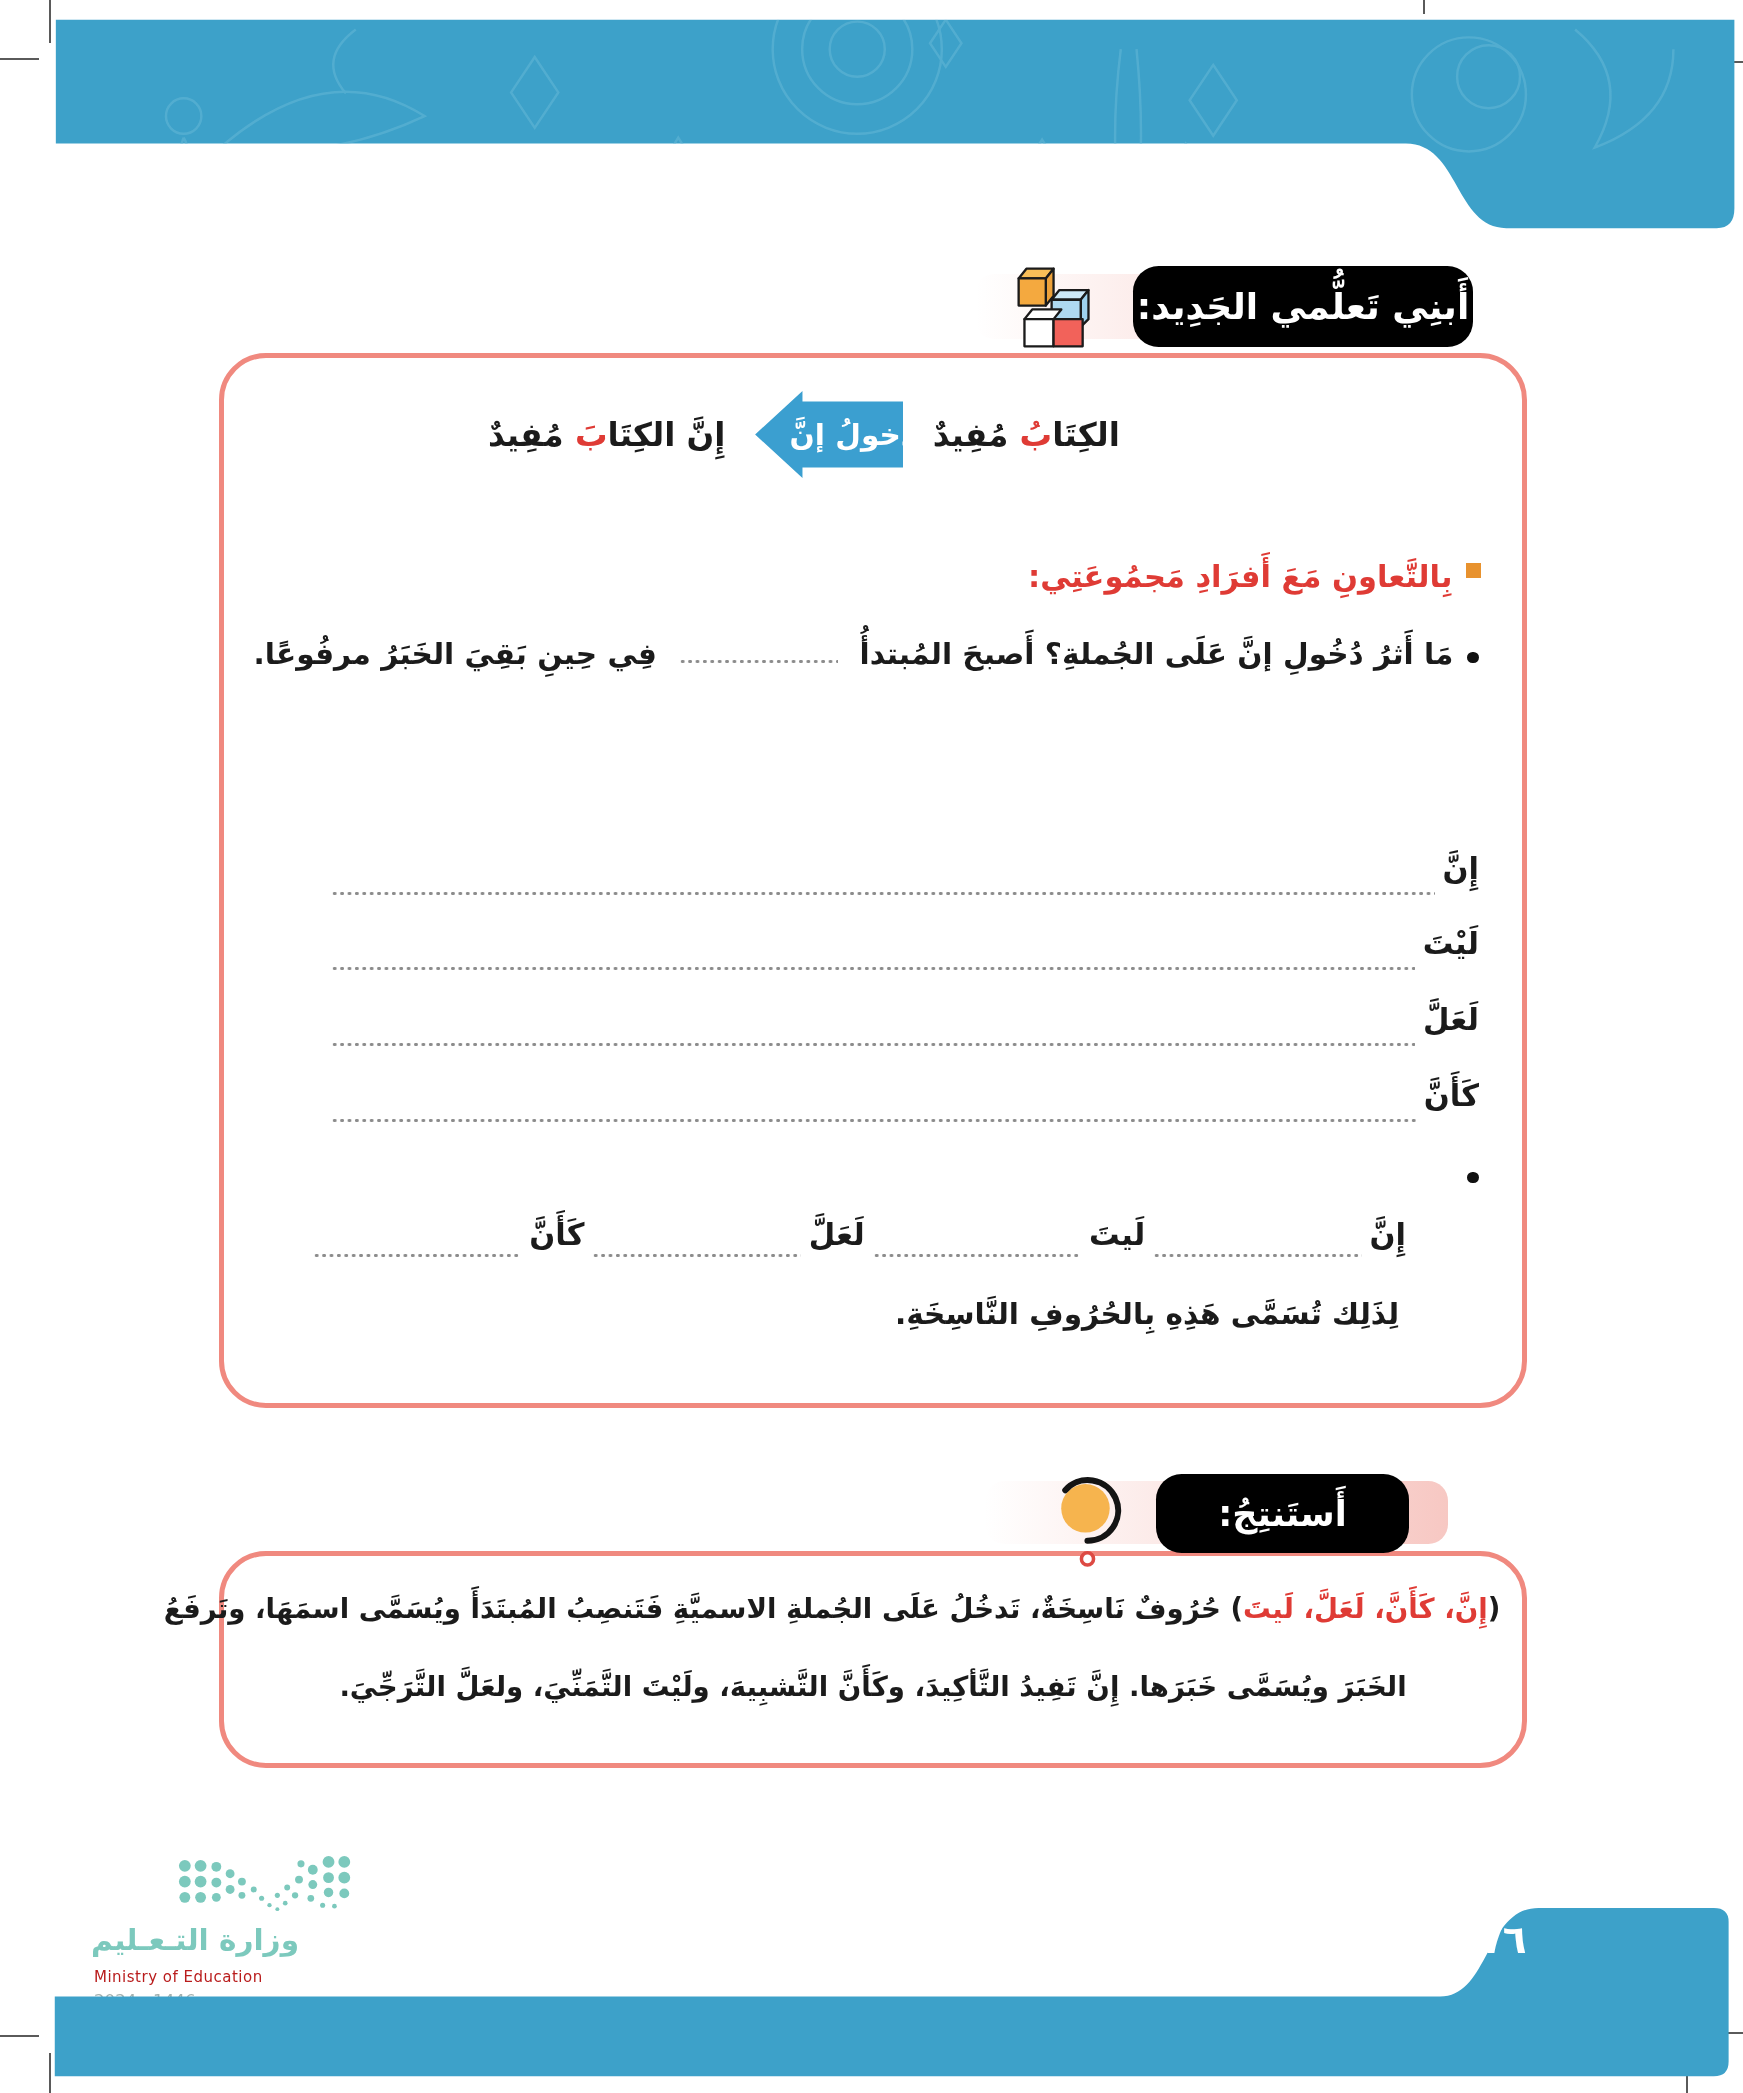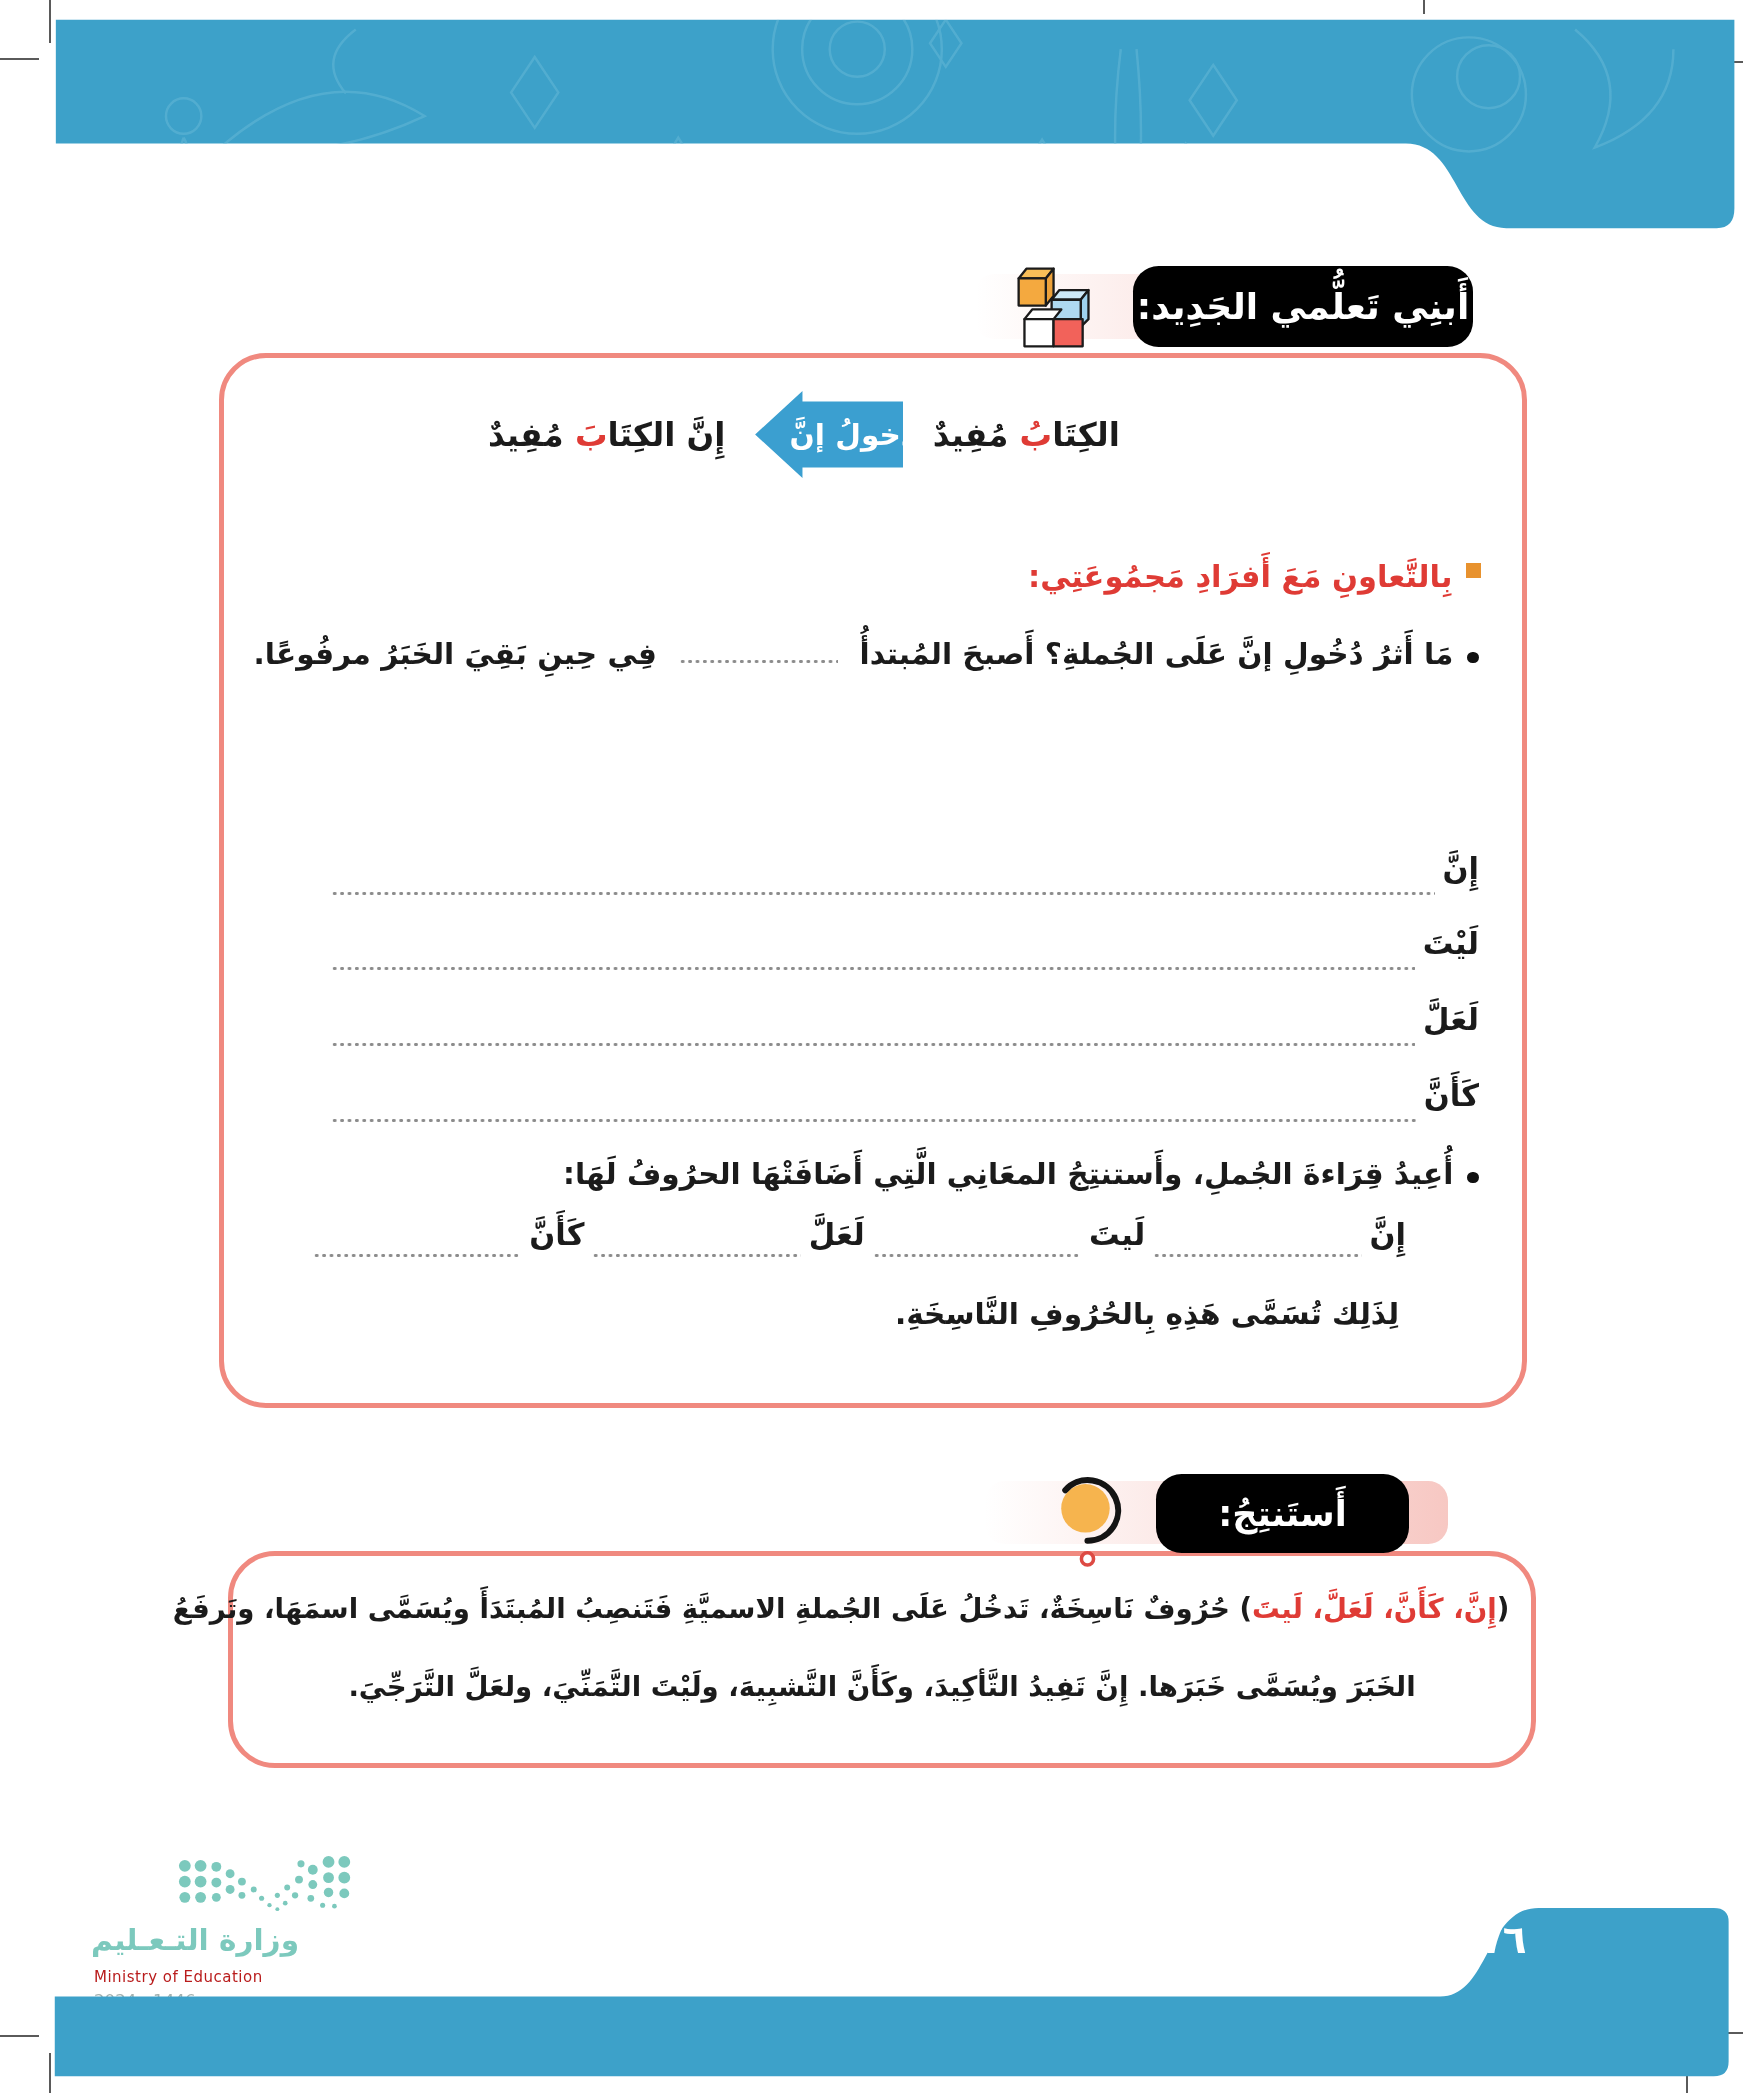--- a/index.html
+++ b/index.html
@@ -159,21 +159,20 @@
       <span class="fill-word">لَعَلَّ</span>
       <span class="dots"></span>
     </div>
     <div class="abs fill-row" style="top:720px;right:43px;left:99px;">
       <span class="fill-word">كَأَنَّ</span>
       <span class="dots"></span>
     </div>
 
     <div class="abs hrow" style="top:794px;right:43px;left:29.6px;">
       <span class="bullet-dot"></span>
-      <span class="btxt">أُعِيدُ قِرَاءةَ الجُملِ، وأَستنتِجُ المعَانِي الَّتِي أَضَافَتْهَا الحرُوفُ لَهَا:</span>
     </div>
 
     <div class="abs fill-row" style="top:859px;right:116px;left:81px;height:55px;">
       <span class="fill-word">إِنَّ</span>
       <span class="dots"></span>
       <span class="fill-word">لَيتَ</span>
       <span class="dots"></span>
       <span class="fill-word">لَعَلَّ</span>
       <span class="dots"></span>
       <span class="fill-word">كَأَنَّ</span>
@@ -186,21 +185,21 @@
   <div class="badge-strip" style="left:985px;top:1481px;width:463px;height:63px;"></div>
   <svg style="position:absolute;left:1056px;top:1474px;z-index:7;" width="67" height="97" viewBox="0 0 64 96">
     <circle cx="28" cy="34" r="24" fill="#F6B44E"></circle>
     <path d="M8 16 A30 30 0 1 1 30 66" fill="none" stroke="#141414" stroke-width="6" stroke-linecap="round"></path>
     <circle cx="30" cy="84" r="6" fill="#ffffff" stroke="#DD4A43" stroke-width="3.5"></circle>
   </svg>
   <div class="badge" style="left:1156px;top:1474px;width:253px;height:79px;font-size:35px;">
     <span>أَستَنتِجُ:</span>
   </div>
 
-  <div class="frame" style="left:228px;top:1551px;width:1298px;height:207px;">
+  <div class="frame" style="left:219px;top:1551px;width:1298px;height:207px;">
     <div class="abs btxt" style="top:31.5px;right:21.7px;left:21.7px;font-size:27.6px;text-align:right;">
       <span>(</span><span class="red">إِنَّ، كَأَنَّ، لَعَلَّ، لَيتَ</span><span>) حُرُوفٌ نَاسِخَةٌ، تَدخُلُ عَلَى الجُملةِ الاسميَّةِ فَتَنصِبُ المُبتَدَأَ ويُسَمَّى اسمَهَا، وتَرفَعُ</span>
     </div>
     <div class="abs btxt" style="top:110px;right:21.7px;left:21.7px;font-size:27.6px;text-align:center;">الخَبَرَ ويُسَمَّى خَبَرَها. إِنَّ تَفِيدُ التَّأكِيدَ، وكَأَنَّ التَّشبِيهَ، ولَيْتَ التَّمَنِّيَ، ولعَلَّ التَّرَجِّيَ.</div>
   </div>
 
   <svg style="position:absolute;left:175px;top:1852px;z-index:2;" width="187" height="69" viewBox="0 0 190 70">
     <g fill="#7CC9BD">
       <circle cx="10" cy="14" r="6"></circle>
         <circle cx="26" cy="14" r="6"></circle>

